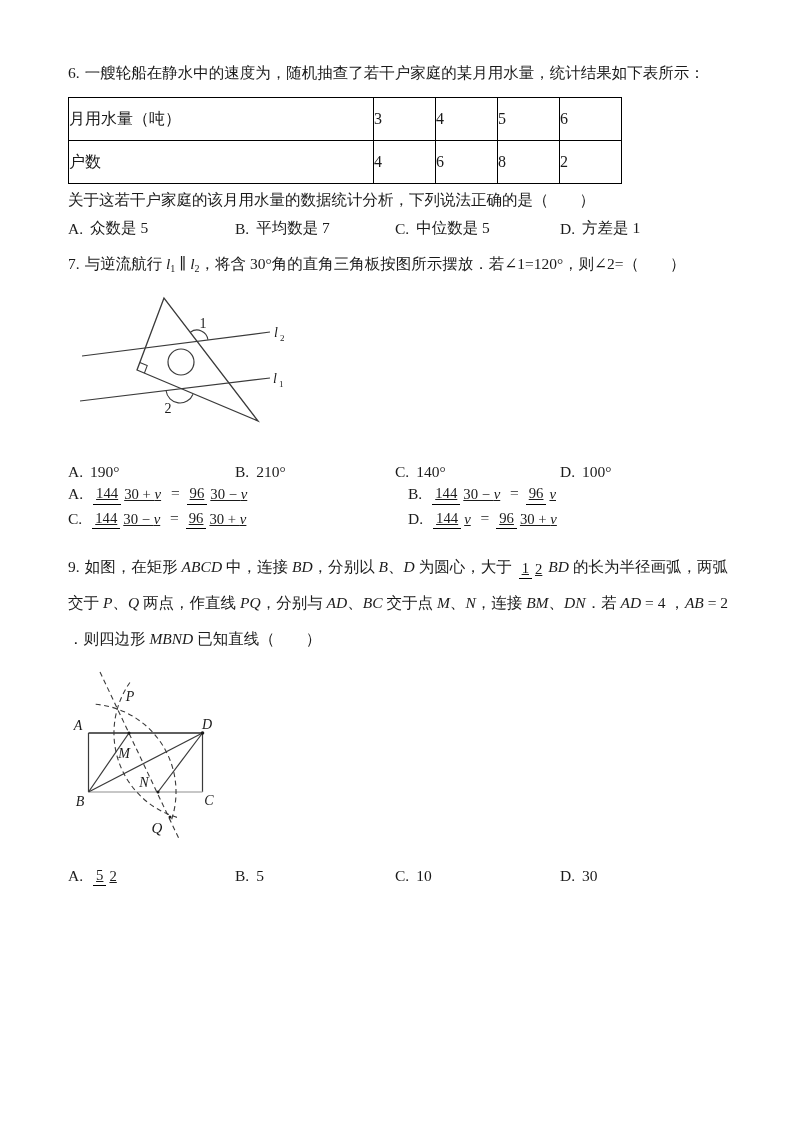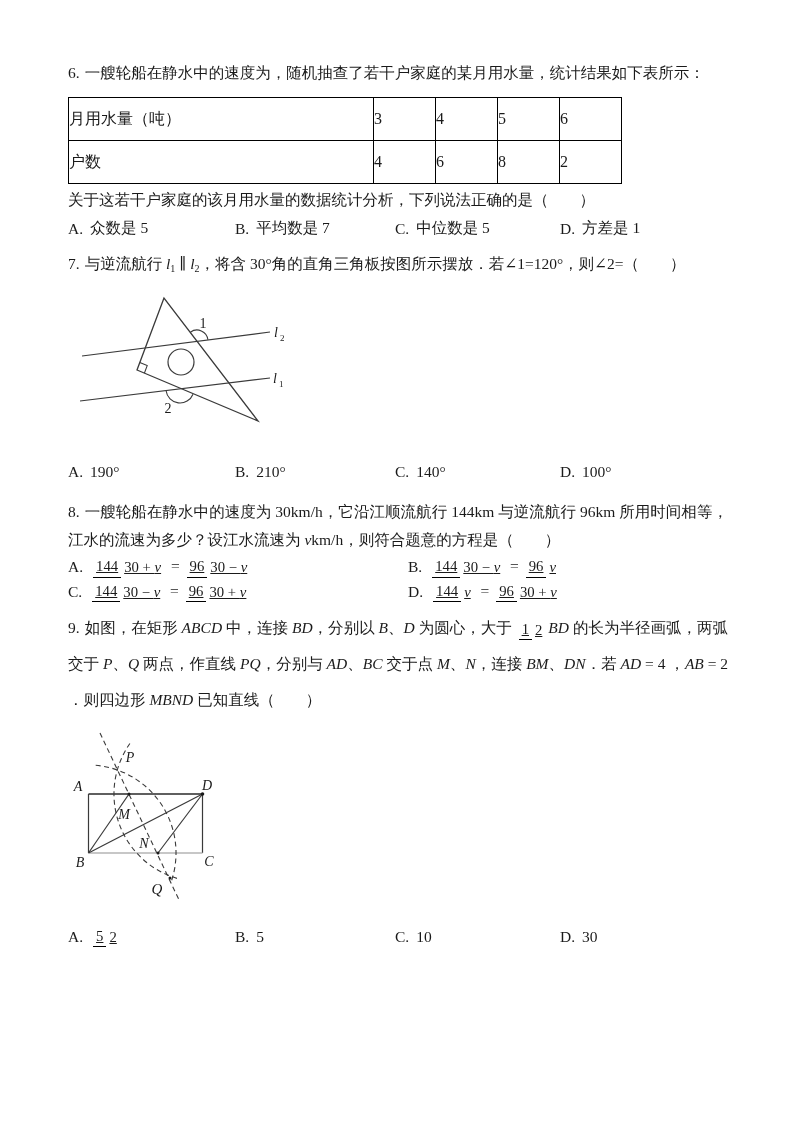--- a/index.html
+++ b/index.html
@@ -123,21 +123,20 @@
             <span>140°</span>
           </div>
         <div class="opt">
             <span class="olabel">D.</span>
             <span>100°</span>
           </div>
       </div>
     </div>
 
     <div>
-      <p class="just q8stem" style="margin-top:17px;"><span class="qnum">8.</span><span><span>一艘轮船在静水中的速度为 30km/h，它沿江顺流航行 144km 与逆流航行 96km 所用时间相等，江水的流速为多少？设江水流速为 </span><i>v</i><span>km/h，则符合题意的方程是（　　）</span></span></p>
 
       <div class="opts2" style="margin-top:3px;">
         <div class="opt8">
             <span class="olabel">A.</span>
             <span><span class="ifrac">
                 <span class="fn"><span>144</span></span>
                 <span class="fd"><span>30 + </span><i>v</i></span>
               </span><span> = </span><span class="ifrac">
                 <span class="fn"><span>96</span></span>
                 <span class="fd"><span>30 − </span><i>v</i></span>
@@ -172,21 +171,21 @@
                 <span class="fd"><i>v</i></span>
               </span><span> = </span><span class="ifrac">
                 <span class="fn"><span>96</span></span>
                 <span class="fd"><span>30 + </span><i>v</i></span>
               </span></span>
           </div>
       </div>
     </div>
 
     <div>
-      <p class="just q9stem" style="margin-top:8px;"><span class="qnum">9.</span><span><span>如图，在矩形 </span><i>ABCD</i><span> 中，连接 </span><i>BD</i><span>，分别以 </span><i>B</i><span>、</span><i>D</i><span> 为圆心，大于 </span><span class="ifrac">
+      <p class="just q9stem" style="margin-top:20px;"><span class="qnum">9.</span><span><span>如图，在矩形 </span><i>ABCD</i><span> 中，连接 </span><i>BD</i><span>，分别以 </span><i>B</i><span>、</span><i>D</i><span> 为圆心，大于 </span><span class="ifrac">
               <span class="fn"><span>1</span></span>
               <span class="fd"><span>2</span></span>
             </span><i>BD</i><span> 的长为半径画弧，两弧交于 </span><i>P</i><span>、</span><i>Q</i><span> 两点，作直线 </span><i>PQ</i><span>，分别与 </span><i>AD</i><span>、</span><i>BC</i><span> 交于点 </span><i>M</i><span>、</span><i>N</i><span>，连接 </span><i>BM</i><span>、</span><i>DN</i><span>．若 </span><i>AD</i><span> = 4 ，</span><i>AB</i><span> = 2 ．则四边形 </span><i>MBND</i><span> 已知直线（　　）</span></span></p>
 
       <svg width="200" height="190" viewBox="0 0 200 190" style="margin:2px 0 0 -8px;">
 
         <line x1="28.5" y1="74" x2="142.5" y2="74" stroke="#2a2a2a" stroke-width="1.6"></line>
         <line x1="28.5" y1="74" x2="28.5" y2="133" stroke="#3a3a3a" stroke-width="1.2"></line>
         <line x1="142.5" y1="74" x2="142.5" y2="133" stroke="#3a3a3a" stroke-width="1.2"></line>
         <line x1="28.5" y1="133" x2="142.5" y2="133" stroke="#b5b5b5" stroke-width="1.4"></line>

